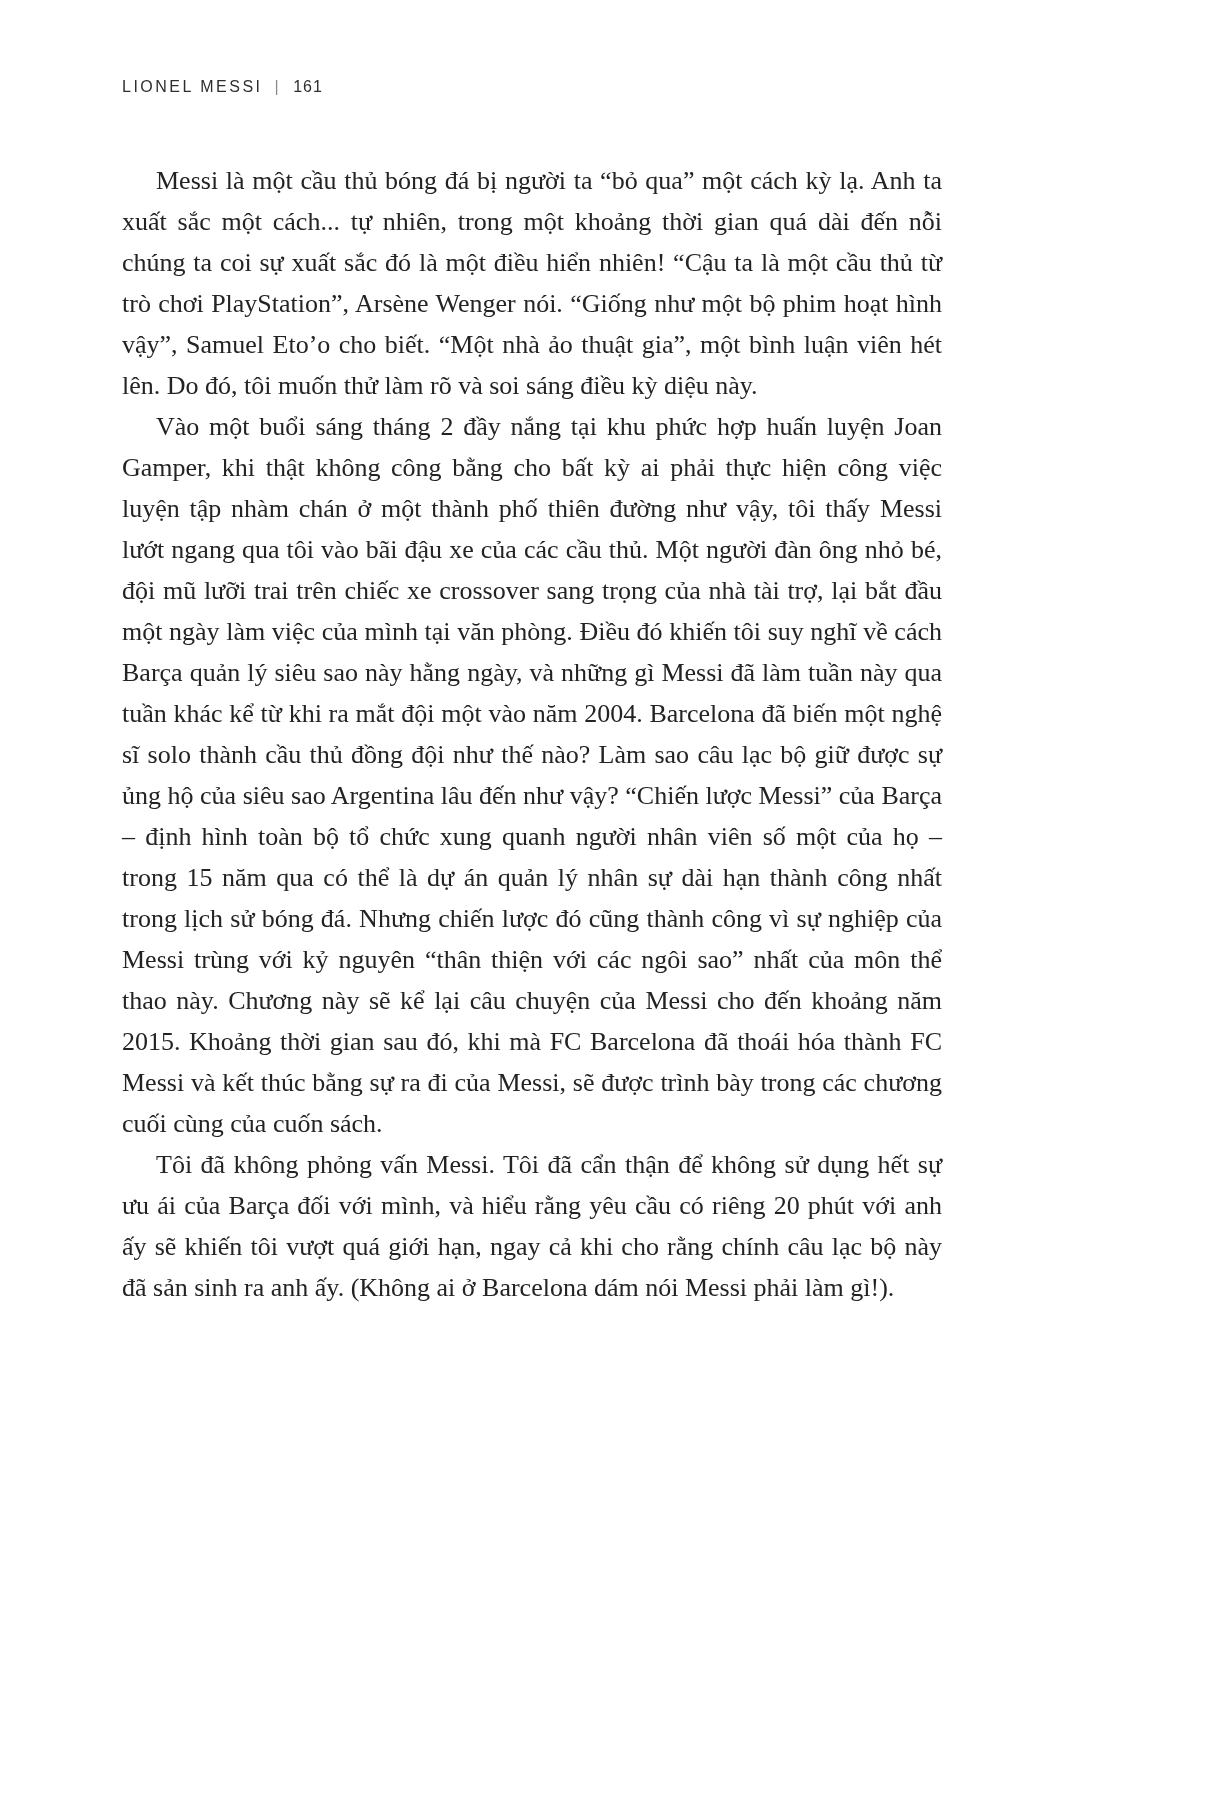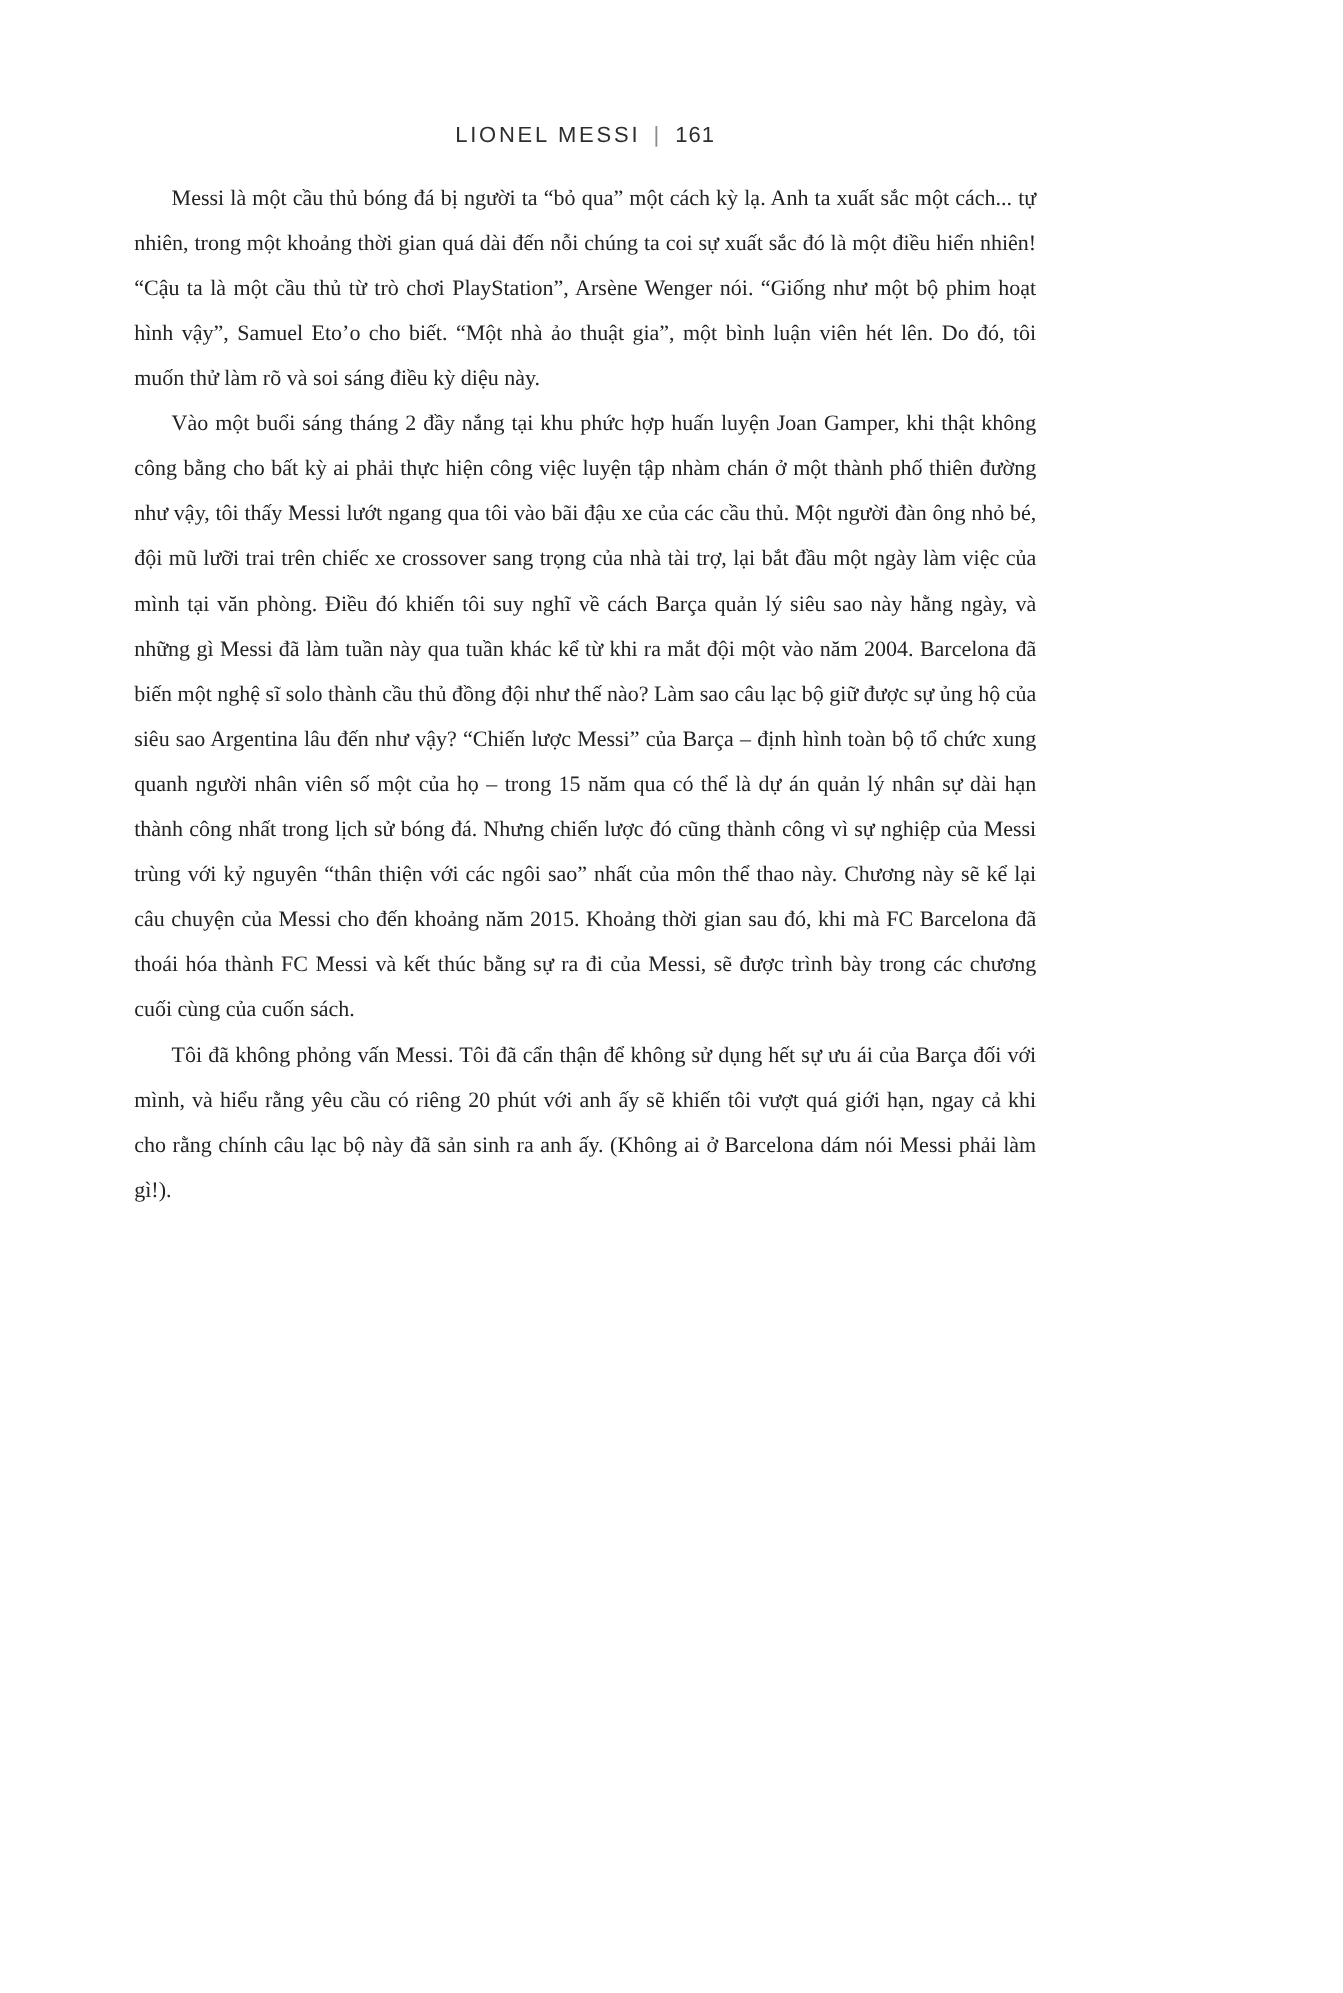--- a/index.html
+++ b/index.html
@@ -15,43 +15,41 @@
     background: #ffffff;
     font-family: "Liberation Serif", serif;
     color: #232323;
     overflow: hidden;
   }
   .running-head {
     position: absolute;
     top: 78px;
     left: 122px;
     width: 820px;
-    text-align: center;
     font-family: "Liberation Sans", sans-serif;
-    font-size: 20px;
+    font-size: 16px;
     font-weight: 400;
     letter-spacing: 2.5px;
     color: #2e2e2e;
     white-space: nowrap;
-    margin-top: 34px;
   }
   .running-head .sep {
     color: #8a8a8a;
     padding: 0 12px;
     font-weight: 300;
   }
   .running-head .num {
     letter-spacing: 1px;
   }
   .content {
     position: absolute;
     top: 160px;
     left: 122px;
     width: 820px;
-    font-size: 20px;
+    font-size: 26px;
     line-height: 41px;
     text-align: justify;
     text-justify: inter-word;
   }
   .content p {
     margin: 0;
     padding: 0;
     text-indent: 34px;
   }
 </style>

